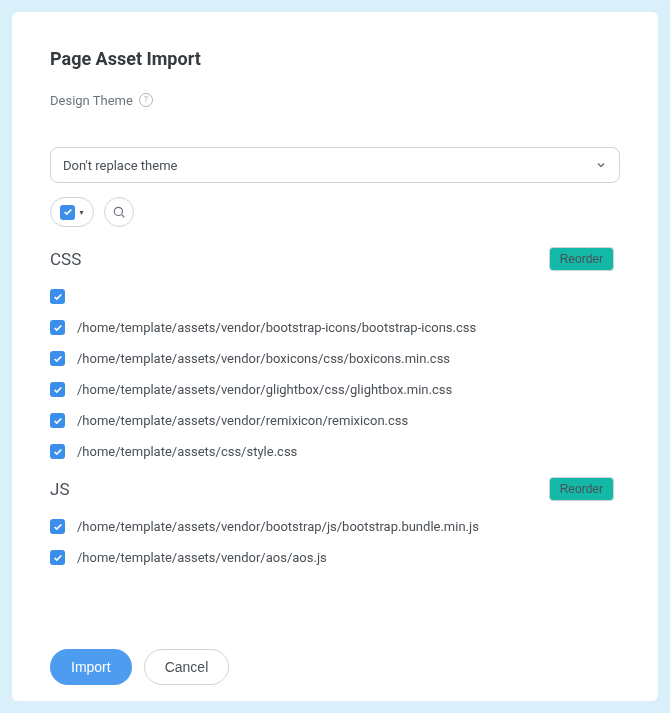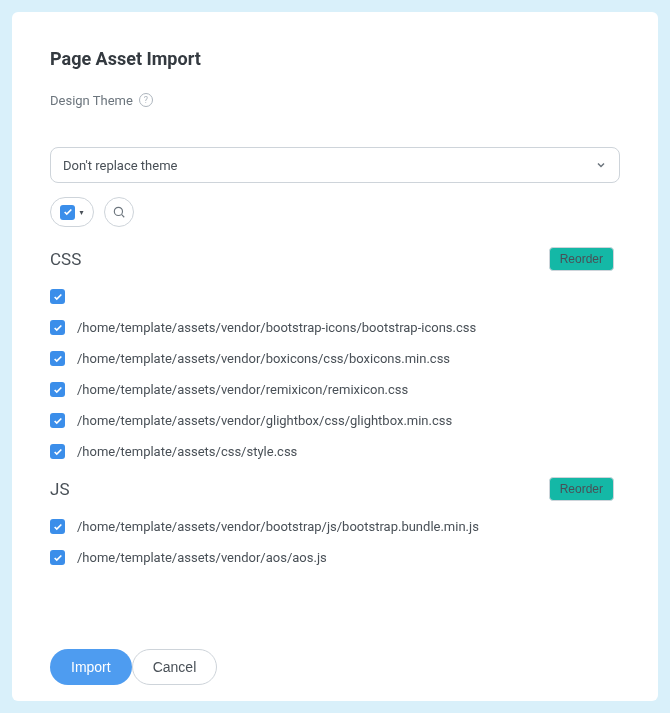--- a/index.html
+++ b/index.html
@@ -148,20 +148,21 @@
     background: #3b8eea;
     display: inline-flex;
     align-items: center;
     justify-content: center;
     color:#fff;
     flex-shrink:0;
     cursor:pointer;
   }
   .footer {
     display: flex;
+    gap: 12px;
     padding-top: 4px;
     flex-shrink:0;
   }
   .btn {
     height: 36px;
     border-radius: 18px;
     padding: 0 20px;
     font-size: 14px;
     font-weight: 500;
     cursor: pointer;
@@ -245,29 +246,29 @@
           </svg>
         </span>
         <span>/home/template/assets/vendor/boxicons/css/boxicons.min.css</span>
       </div>
       <div class="asset-row">
         <span class="asset-cb">
           <svg width="10" height="10" viewBox="0 0 24 24" fill="none" stroke="currentColor" stroke-width="4">
             <polyline points="20 6 9 17 4 12"></polyline>
           </svg>
         </span>
+        <span>/home/template/assets/vendor/glightbox/css/glightbox.min.css</span>
+      </div>
+      <div class="asset-row">
+        <span class="asset-cb">
+          <svg width="10" height="10" viewBox="0 0 24 24" fill="none" stroke="currentColor" stroke-width="4">
+            <polyline points="20 6 9 17 4 12"></polyline>
+          </svg>
+        </span>
         <span>/home/template/assets/vendor/remixicon/remixicon.css</span>
-      </div>
-      <div class="asset-row">
-        <span class="asset-cb">
-          <svg width="10" height="10" viewBox="0 0 24 24" fill="none" stroke="currentColor" stroke-width="4">
-            <polyline points="20 6 9 17 4 12"></polyline>
-          </svg>
-        </span>
-        <span>/home/template/assets/vendor/glightbox/css/glightbox.min.css</span>
       </div>
       <div class="asset-row">
         <span class="asset-cb">
           <svg width="10" height="10" viewBox="0 0 24 24" fill="none" stroke="currentColor" stroke-width="4">
             <polyline points="20 6 9 17 4 12"></polyline>
           </svg>
         </span>
         <span>/home/template/assets/css/style.css</span>
       </div>
       <div class="group-header">

